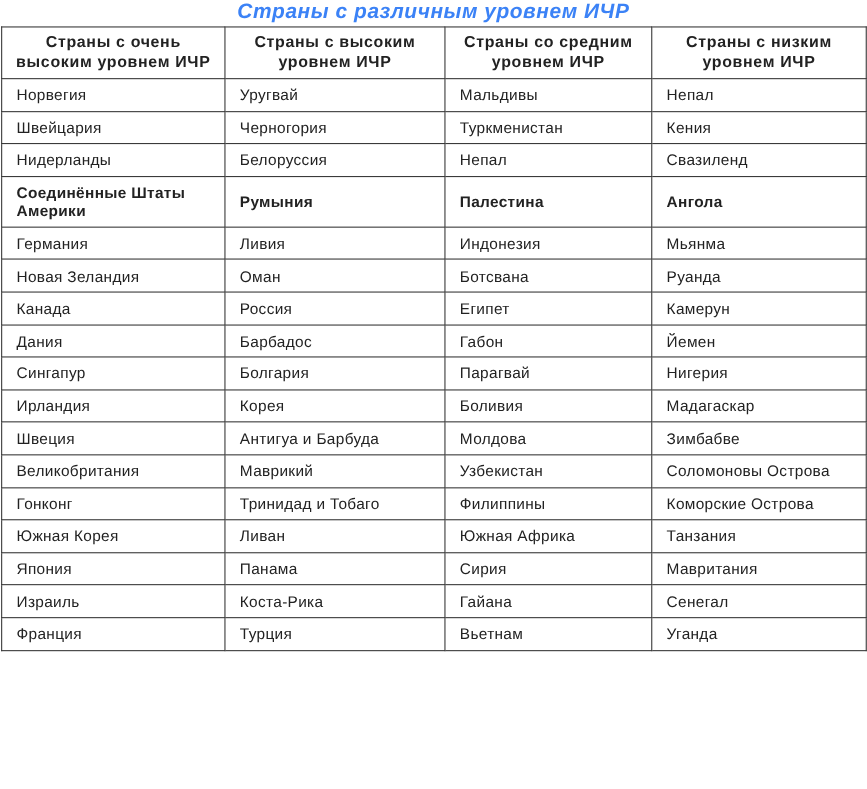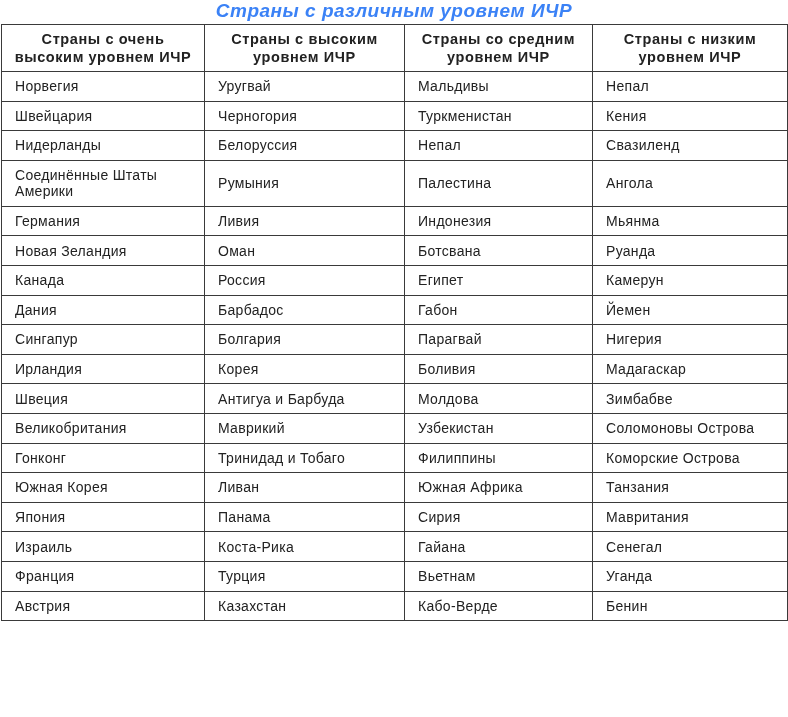--- a/index.html
+++ b/index.html
@@ -27,21 +27,21 @@
     vertical-align: middle;
     font-size: 14px;
     color: #222;
   }
   th {
     height: 46px; text-align: center; padding: 0 6px;
     font-weight: bold; font-size: 14.5px; line-height: 18px;
     letter-spacing: 0.6px;
   }
   td { height: 28.6px; line-height: 16px; letter-spacing: 0.3px; }
-  td.tall { height: 45px; }
+  td.tall { height: 45px; font-weight: bold; }
   col.c1 { width: 203px; } col.c2 { width: 200px; }
   col.c3 { width: 188px; } col.c4 { width: 195px; }
 </style>
 </head>
 <body>
 
 <div class="title">Страны с различным уровнем ИЧР</div>
 
 <table>
   <colgroup>
@@ -154,20 +154,14 @@
         <td>Коста-Рика</td>
         <td>Гайана</td>
         <td>Сенегал</td>
       </tr>
       <tr>
         <td>Франция</td>
         <td>Турция</td>
         <td>Вьетнам</td>
         <td>Уганда</td>
       </tr>
-      <tr>
-        <td>Австрия</td>
-        <td>Казахстан</td>
-        <td>Кабо-Верде</td>
-        <td>Бенин</td>
-      </tr>
     </tbody>
 </table>
 
 </body></html>

